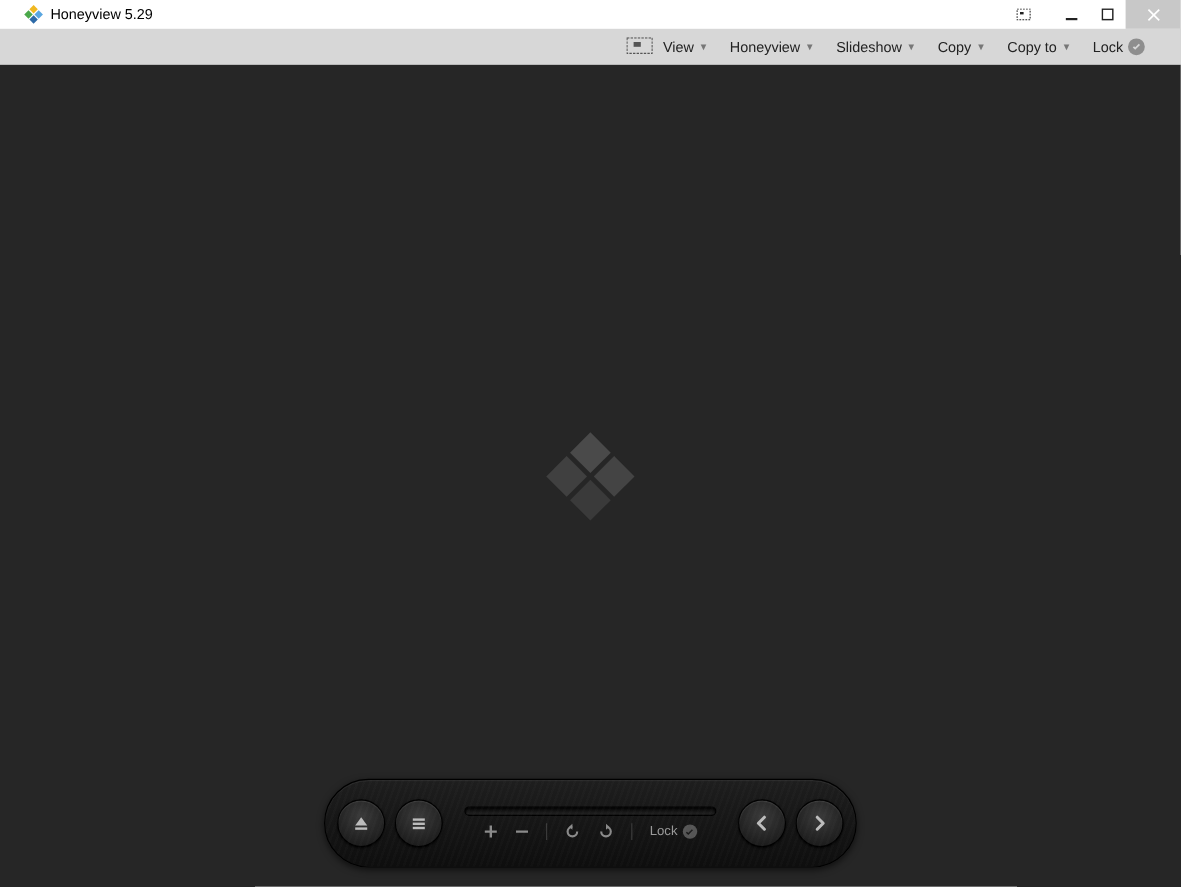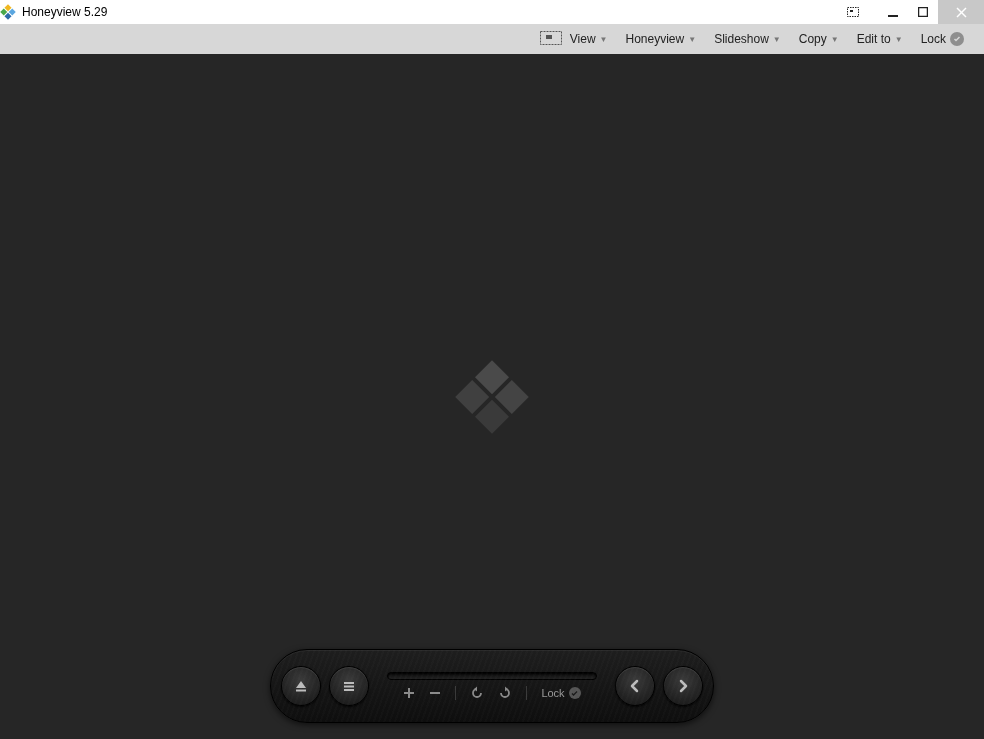--- a/index.html
+++ b/index.html
@@ -1,30 +1,30 @@
 <!DOCTYPE html>
 <html><head>
 <meta charset="utf-8">
 <style>
 * { margin: 0; padding: 0; box-sizing: border-box; font-family: "Segoe UI", Tahoma, sans-serif; }
 body { width: 984px; height: 739px; overflow: hidden; background: #fff; }
 
 
-.titlebar { height: 24px; background: #fff; display: flex; align-items: center; padding-left: 0; }
+.titlebar { height: 24px; background: #fff; display: flex; align-items: center; padding-left: 20px; }
 .titlebar .app-icon { width: 16px; height: 16px; margin-right: 6px; position: relative; }
 .titlebar .title { font-size: 12px; color: #000; }
 .titlebar .spacer { flex: 1; }
 .titlebar .win-controls { display: flex; align-items: center; height: 100%; }
 .titlebar .win-btn { width: 30px; height: 24px; display: flex; align-items: center; justify-content: center; cursor: default; }
 .titlebar .fullscreen-btn { width: 30px; height: 24px; display: flex; align-items: center; justify-content: center; margin-right: 10px; }
 .titlebar .close-btn { background: #c8c8c8; width: 46px; }
 .titlebar svg { display: block; }
 
 
-.toolbar { height: 30px; background: #d7d7d7; display: flex; align-items: center; justify-content: flex-end; padding-right: 20px; gap: 18px; font-size: 12px; color: #222; }
+.toolbar { height: 30px; background: #d7d7d7; display: flex; align-items: center; justify-content: flex-end; padding-right: 30px; gap: 18px; font-size: 12px; color: #222; }
 .toolbar .menu-item { display: flex; align-items: center; gap: 4px; cursor: default; }
 .toolbar .fit-icon { margin-right: -10px; }
 .toolbar .dropdown-arrow { font-size: 8px; color: #777; }
 .toolbar .lock-check { width: 14px; height: 14px; border-radius: 50%; background: #8e8e8e; display: flex; align-items: center; justify-content: center; }
 .toolbar .lock-check svg { display: block; }
 
 
 .viewer { position: relative; height: calc(739px - 24px - 30px); background: #262626; display: flex; align-items: center; justify-content: center; }
 .viewer .placeholder-logo { width: 100px; height: 80px; opacity: 1; }
 
@@ -138,21 +138,21 @@
   </div>
   <div class="menu-item">
     <span>Slideshow</span>
     <span class="dropdown-arrow">▼</span>
   </div>
   <div class="menu-item">
     <span>Copy</span>
     <span class="dropdown-arrow">▼</span>
   </div>
   <div class="menu-item">
-    <span>Edit to</span>
+    <span>Copy to</span>
     <span class="dropdown-arrow">▼</span>
   </div>
   <div class="menu-item">
     <span>Lock</span>
     <span class="lock-check">
       <svg width="8" height="8" viewBox="0 0 8 8">
           <polyline points="1.5,4 3,5.5 6.5,2" fill="none" stroke="#d7d7d7" stroke-width="1.5"></polyline>
         </svg>
     </span>
   </div>

